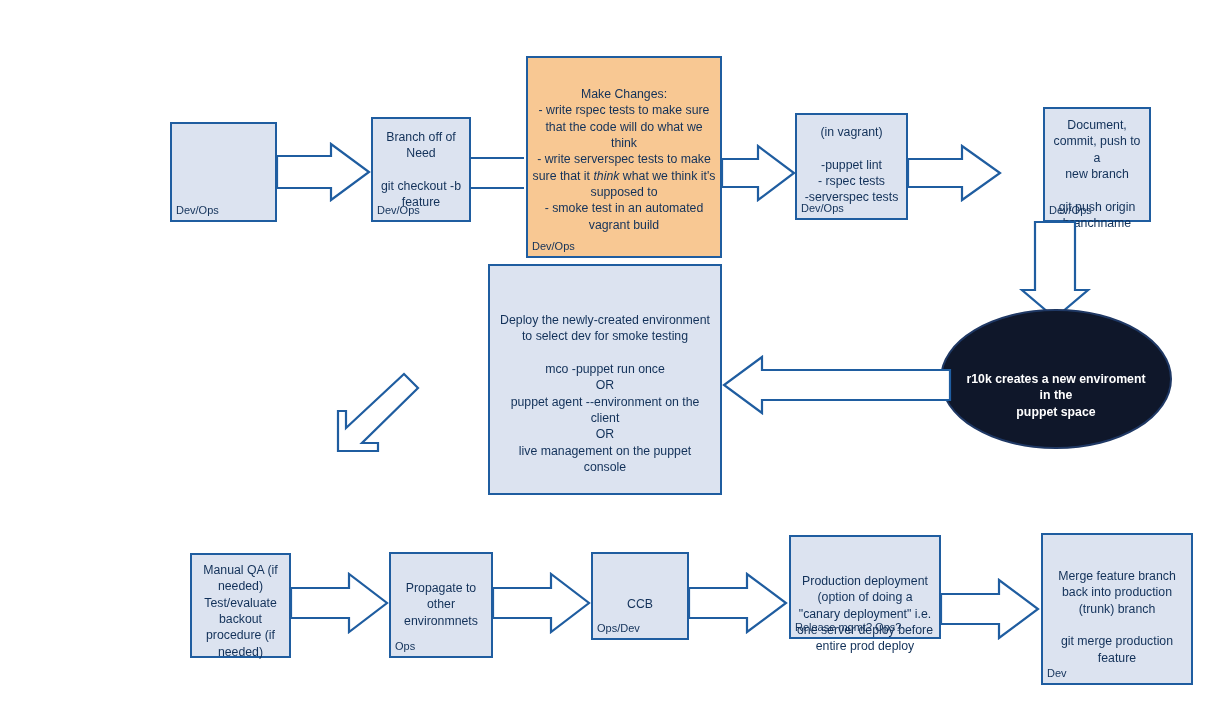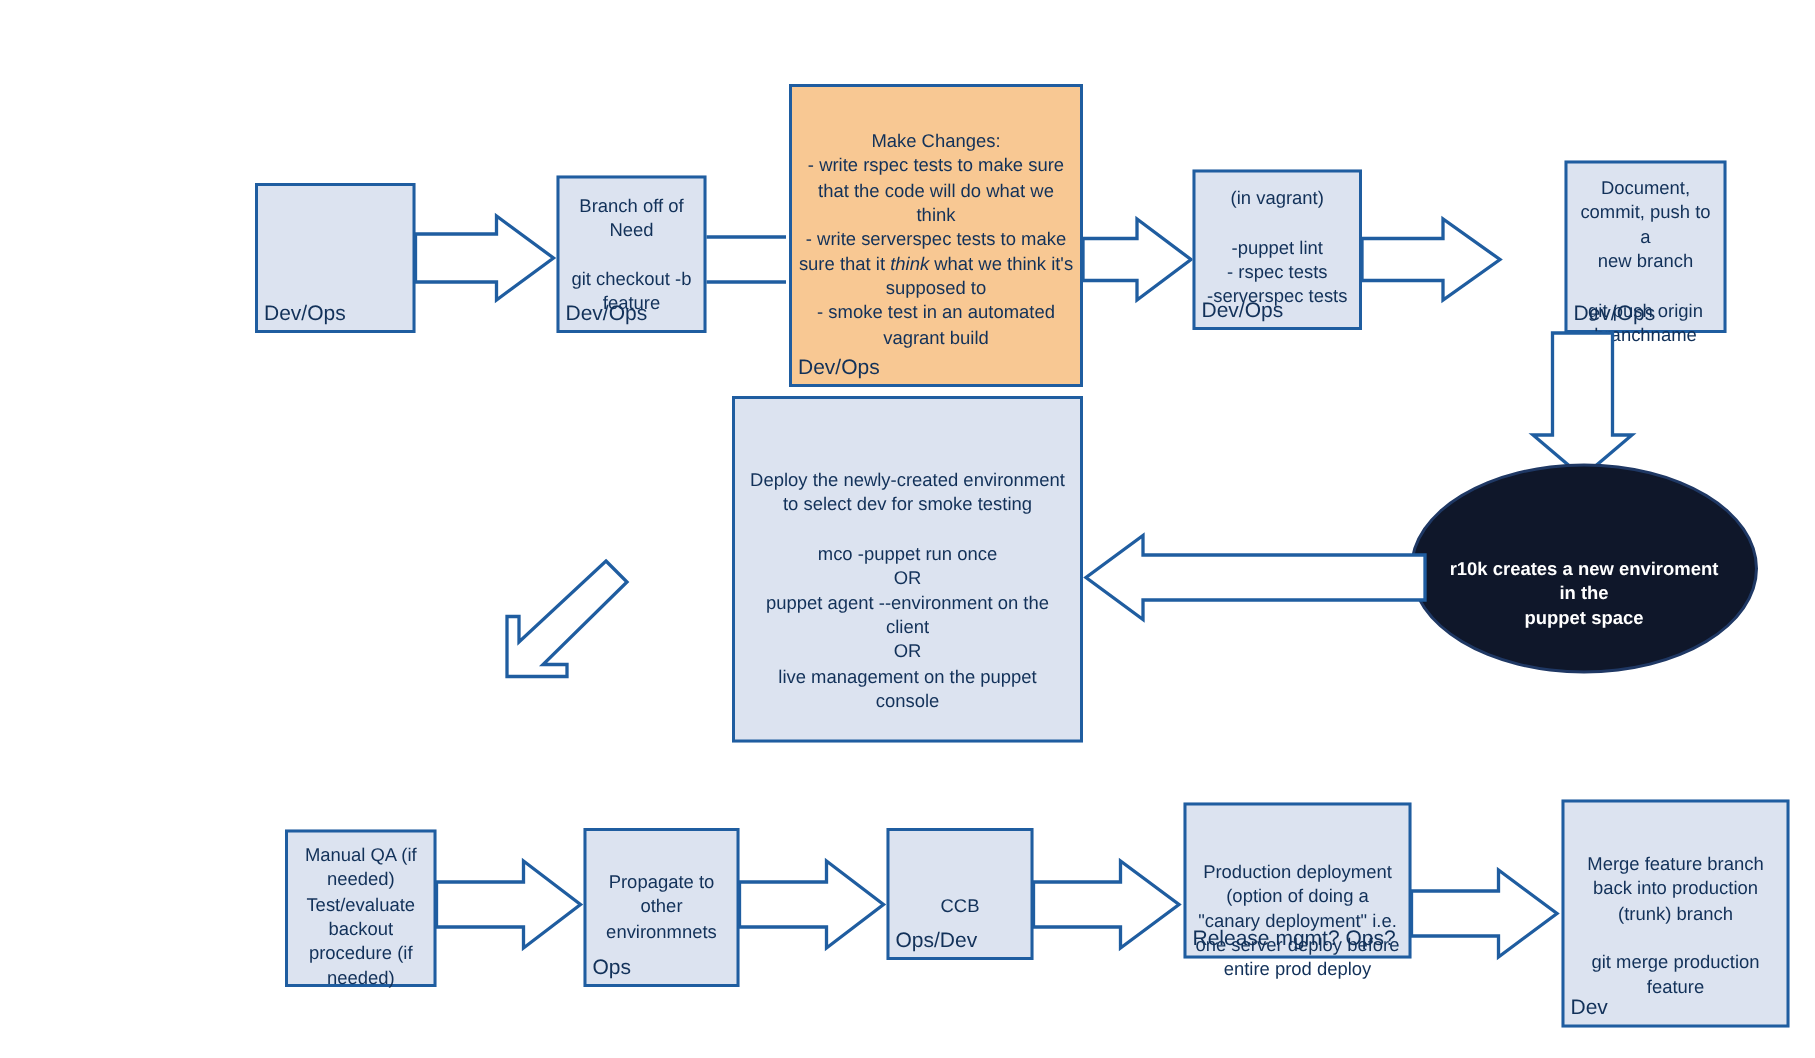--- a/index.html
+++ b/index.html
@@ -34,21 +34,21 @@
     left: 4px;
     right: 4px;
     text-align: center;
     white-space: pre-line;
   }
   .node .role {
     position: absolute;
     left: 4px;
     bottom: 2px;
     text-align: left;
-    font-size: 14px;
+    font-size: 11px;
   }
   .node.orange {
     background: #F8C893;
   }
   .ellipse {
     position: absolute;
     box-sizing: border-box;
     border: 2px solid #1F3864;
     background: #0f172a;
     border-radius: 50%;

